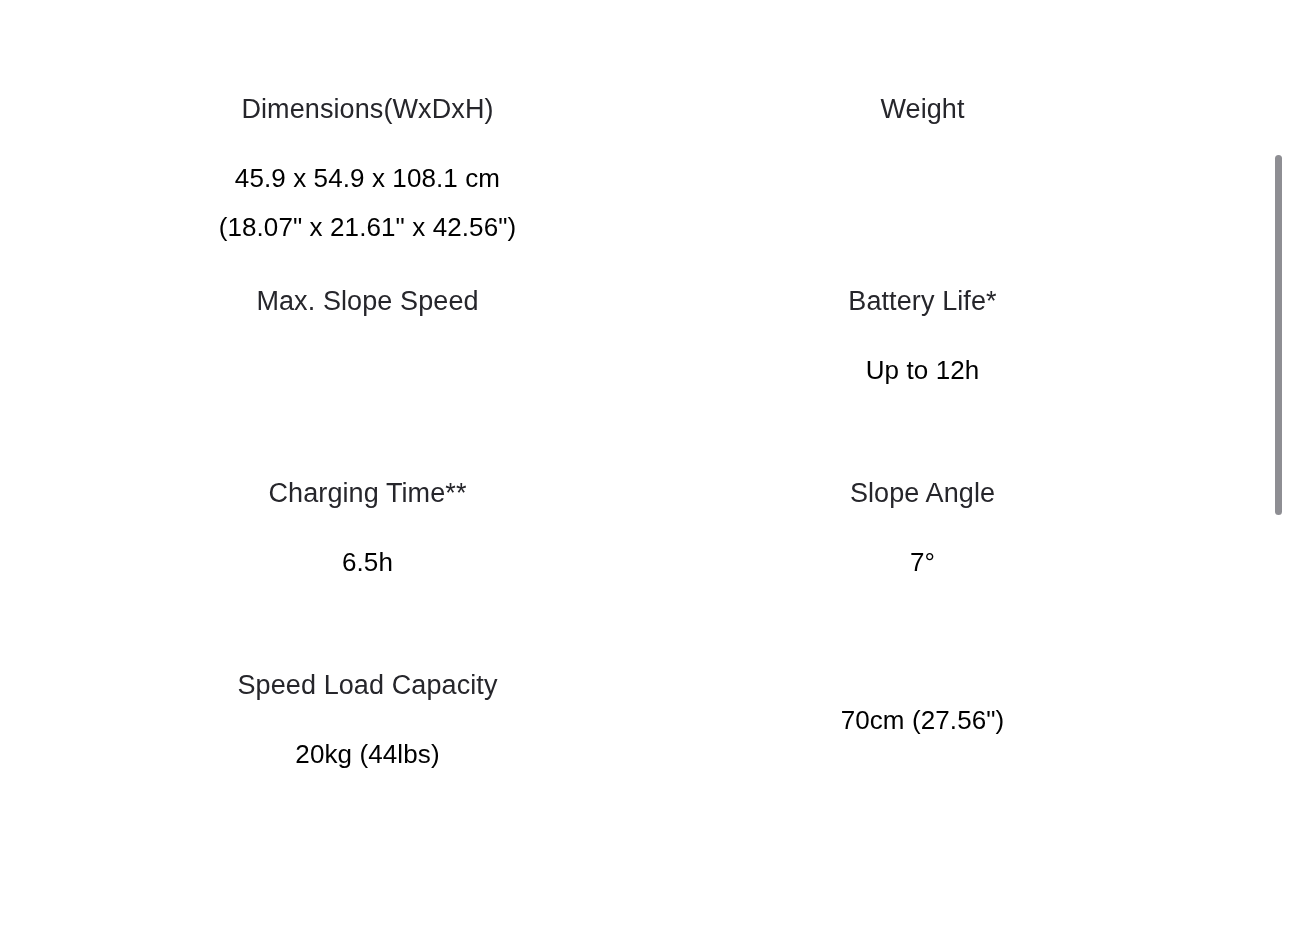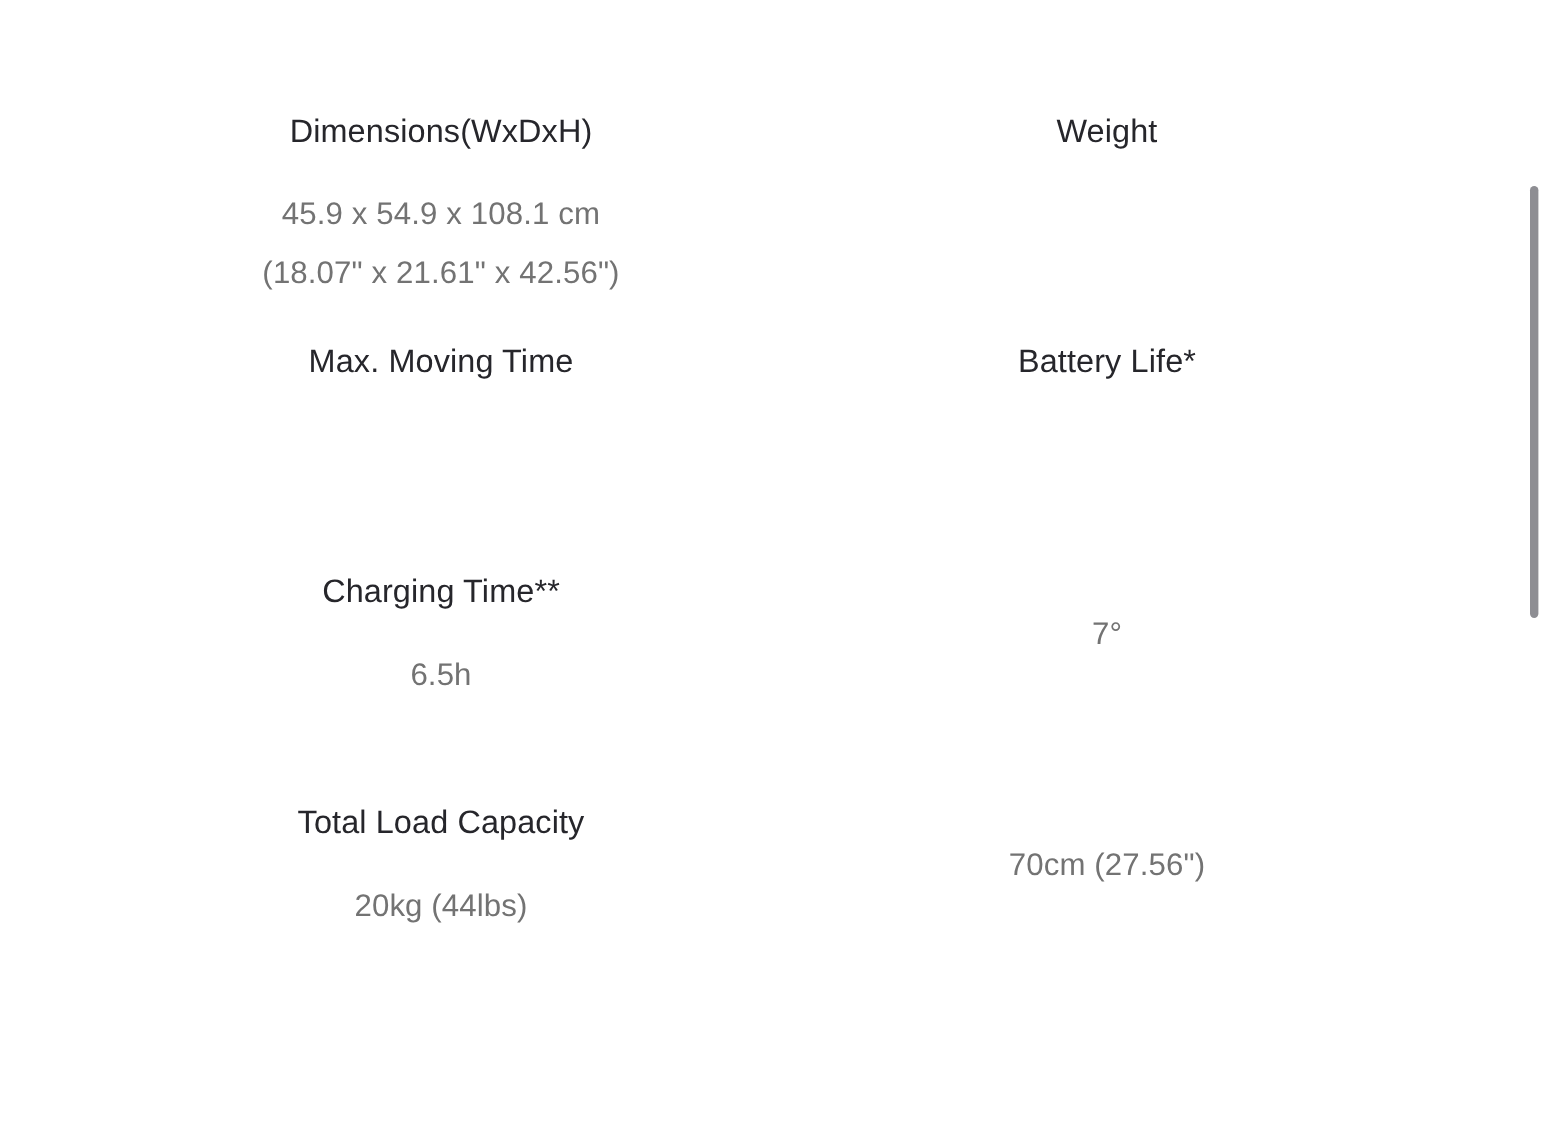--- a/index.html
+++ b/index.html
@@ -46,21 +46,21 @@
     line-height: 34px;
     color: #26262b;
     font-weight: 400;
     letter-spacing: 0.1px;
   }
 
   .spec-value {
     margin-top: 28px;
     font-size: 26px;
     line-height: 49px;
-    color: #737373;
+    color: #000000;
     font-weight: 400;
     letter-spacing: 0.1px;
   }
 
   .spec-value .value-line {
     display: block;
   }
 
   
   .scrollbar-track {
@@ -93,42 +93,46 @@
         <span class="value-line">45.9 x 54.9 x 108.1 cm</span>
         <span class="value-line">(18.07" x 21.61" x 42.56")</span>
       </div>
     </div>
 
     <div class="spec-cell">
       <div class="spec-label">Weight</div>
     </div>
 
     <div class="spec-cell">
-      <div class="spec-label">Max. Moving Time</div>
+      <div class="spec-label">Max. Slope Speed</div>
     </div>
 
     <div class="spec-cell">
       <div class="spec-label">Battery Life*</div>
+      <div class="spec-value">
+        <span class="value-line">Up to 12h</span>
+      </div>
     </div>
 
     <div class="spec-cell">
       <div class="spec-label">Charging Time**</div>
       <div class="spec-value">
         <span class="value-line">6.5h</span>
       </div>
     </div>
 
     <div class="spec-cell">
+      <div class="spec-label">Slope Angle</div>
       <div class="spec-value">
         <span class="value-line">7°</span>
       </div>
     </div>
 
     <div class="spec-cell">
-      <div class="spec-label">Total Load Capacity</div>
+      <div class="spec-label">Speed Load Capacity</div>
       <div class="spec-value">
         <span class="value-line">20kg (44lbs)</span>
       </div>
     </div>
 
     <div class="spec-cell">
       <div class="spec-value">
         <span class="value-line">70cm (27.56")</span>
       </div>
     </div>

